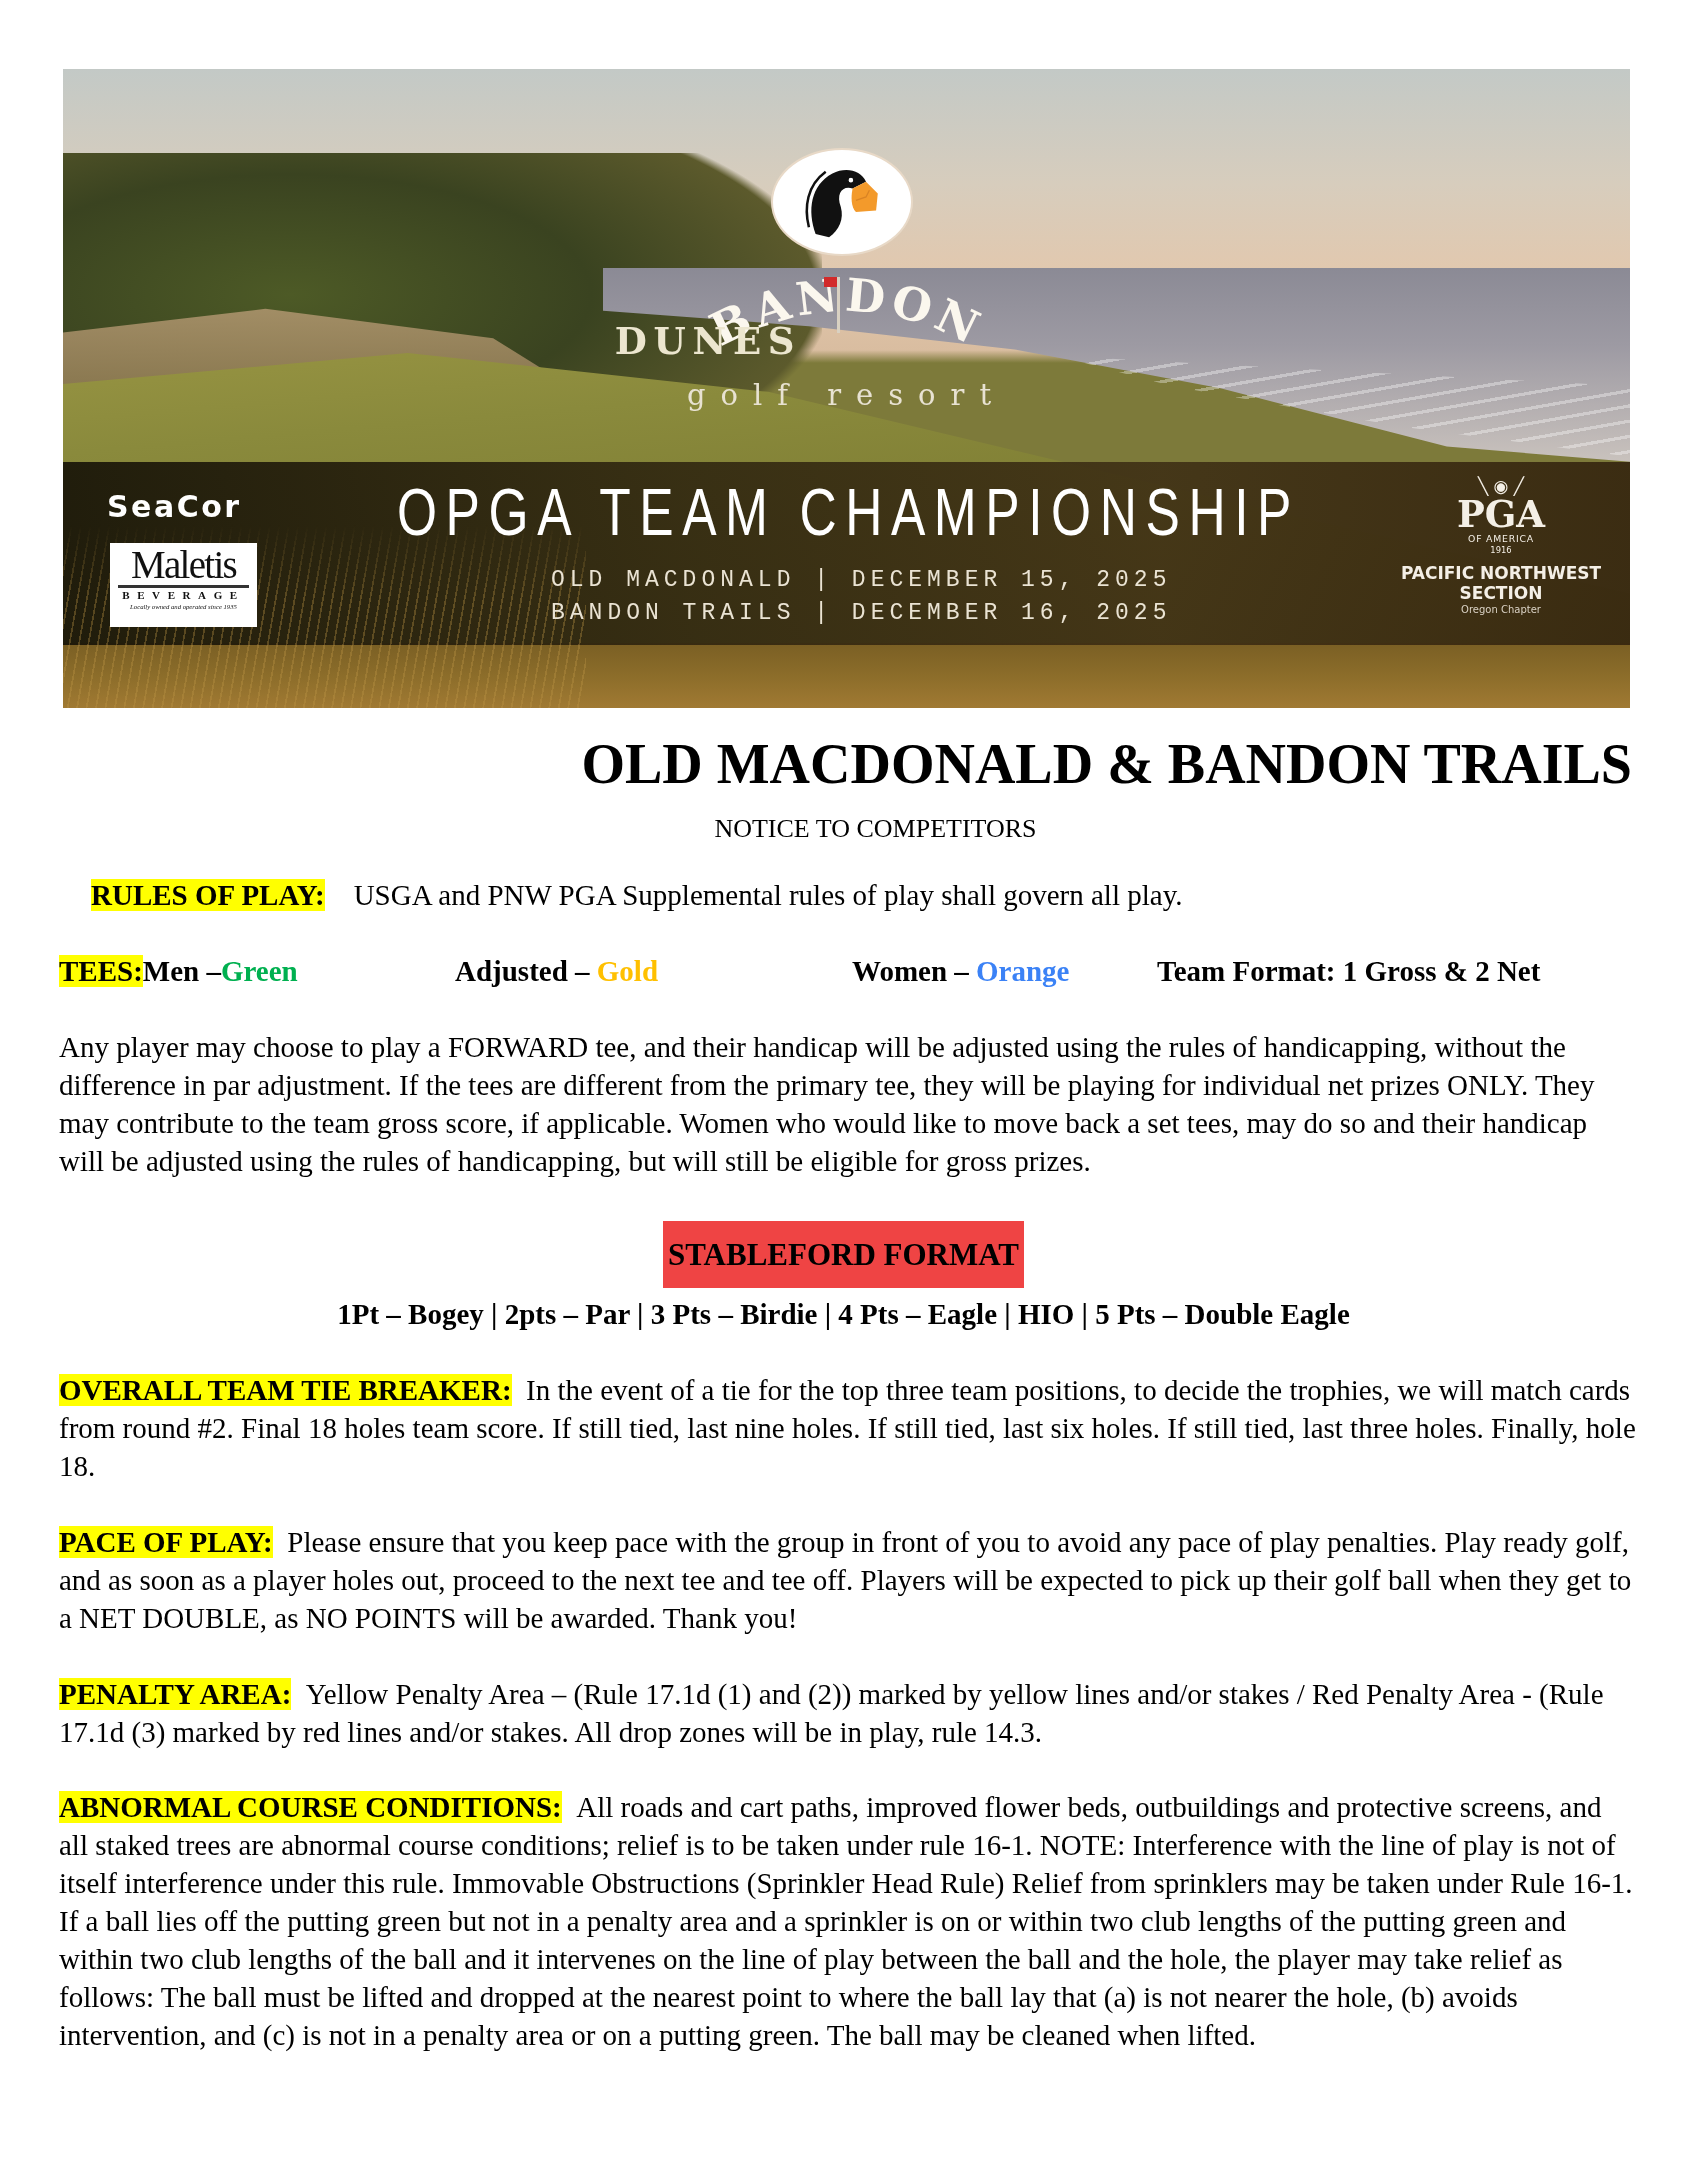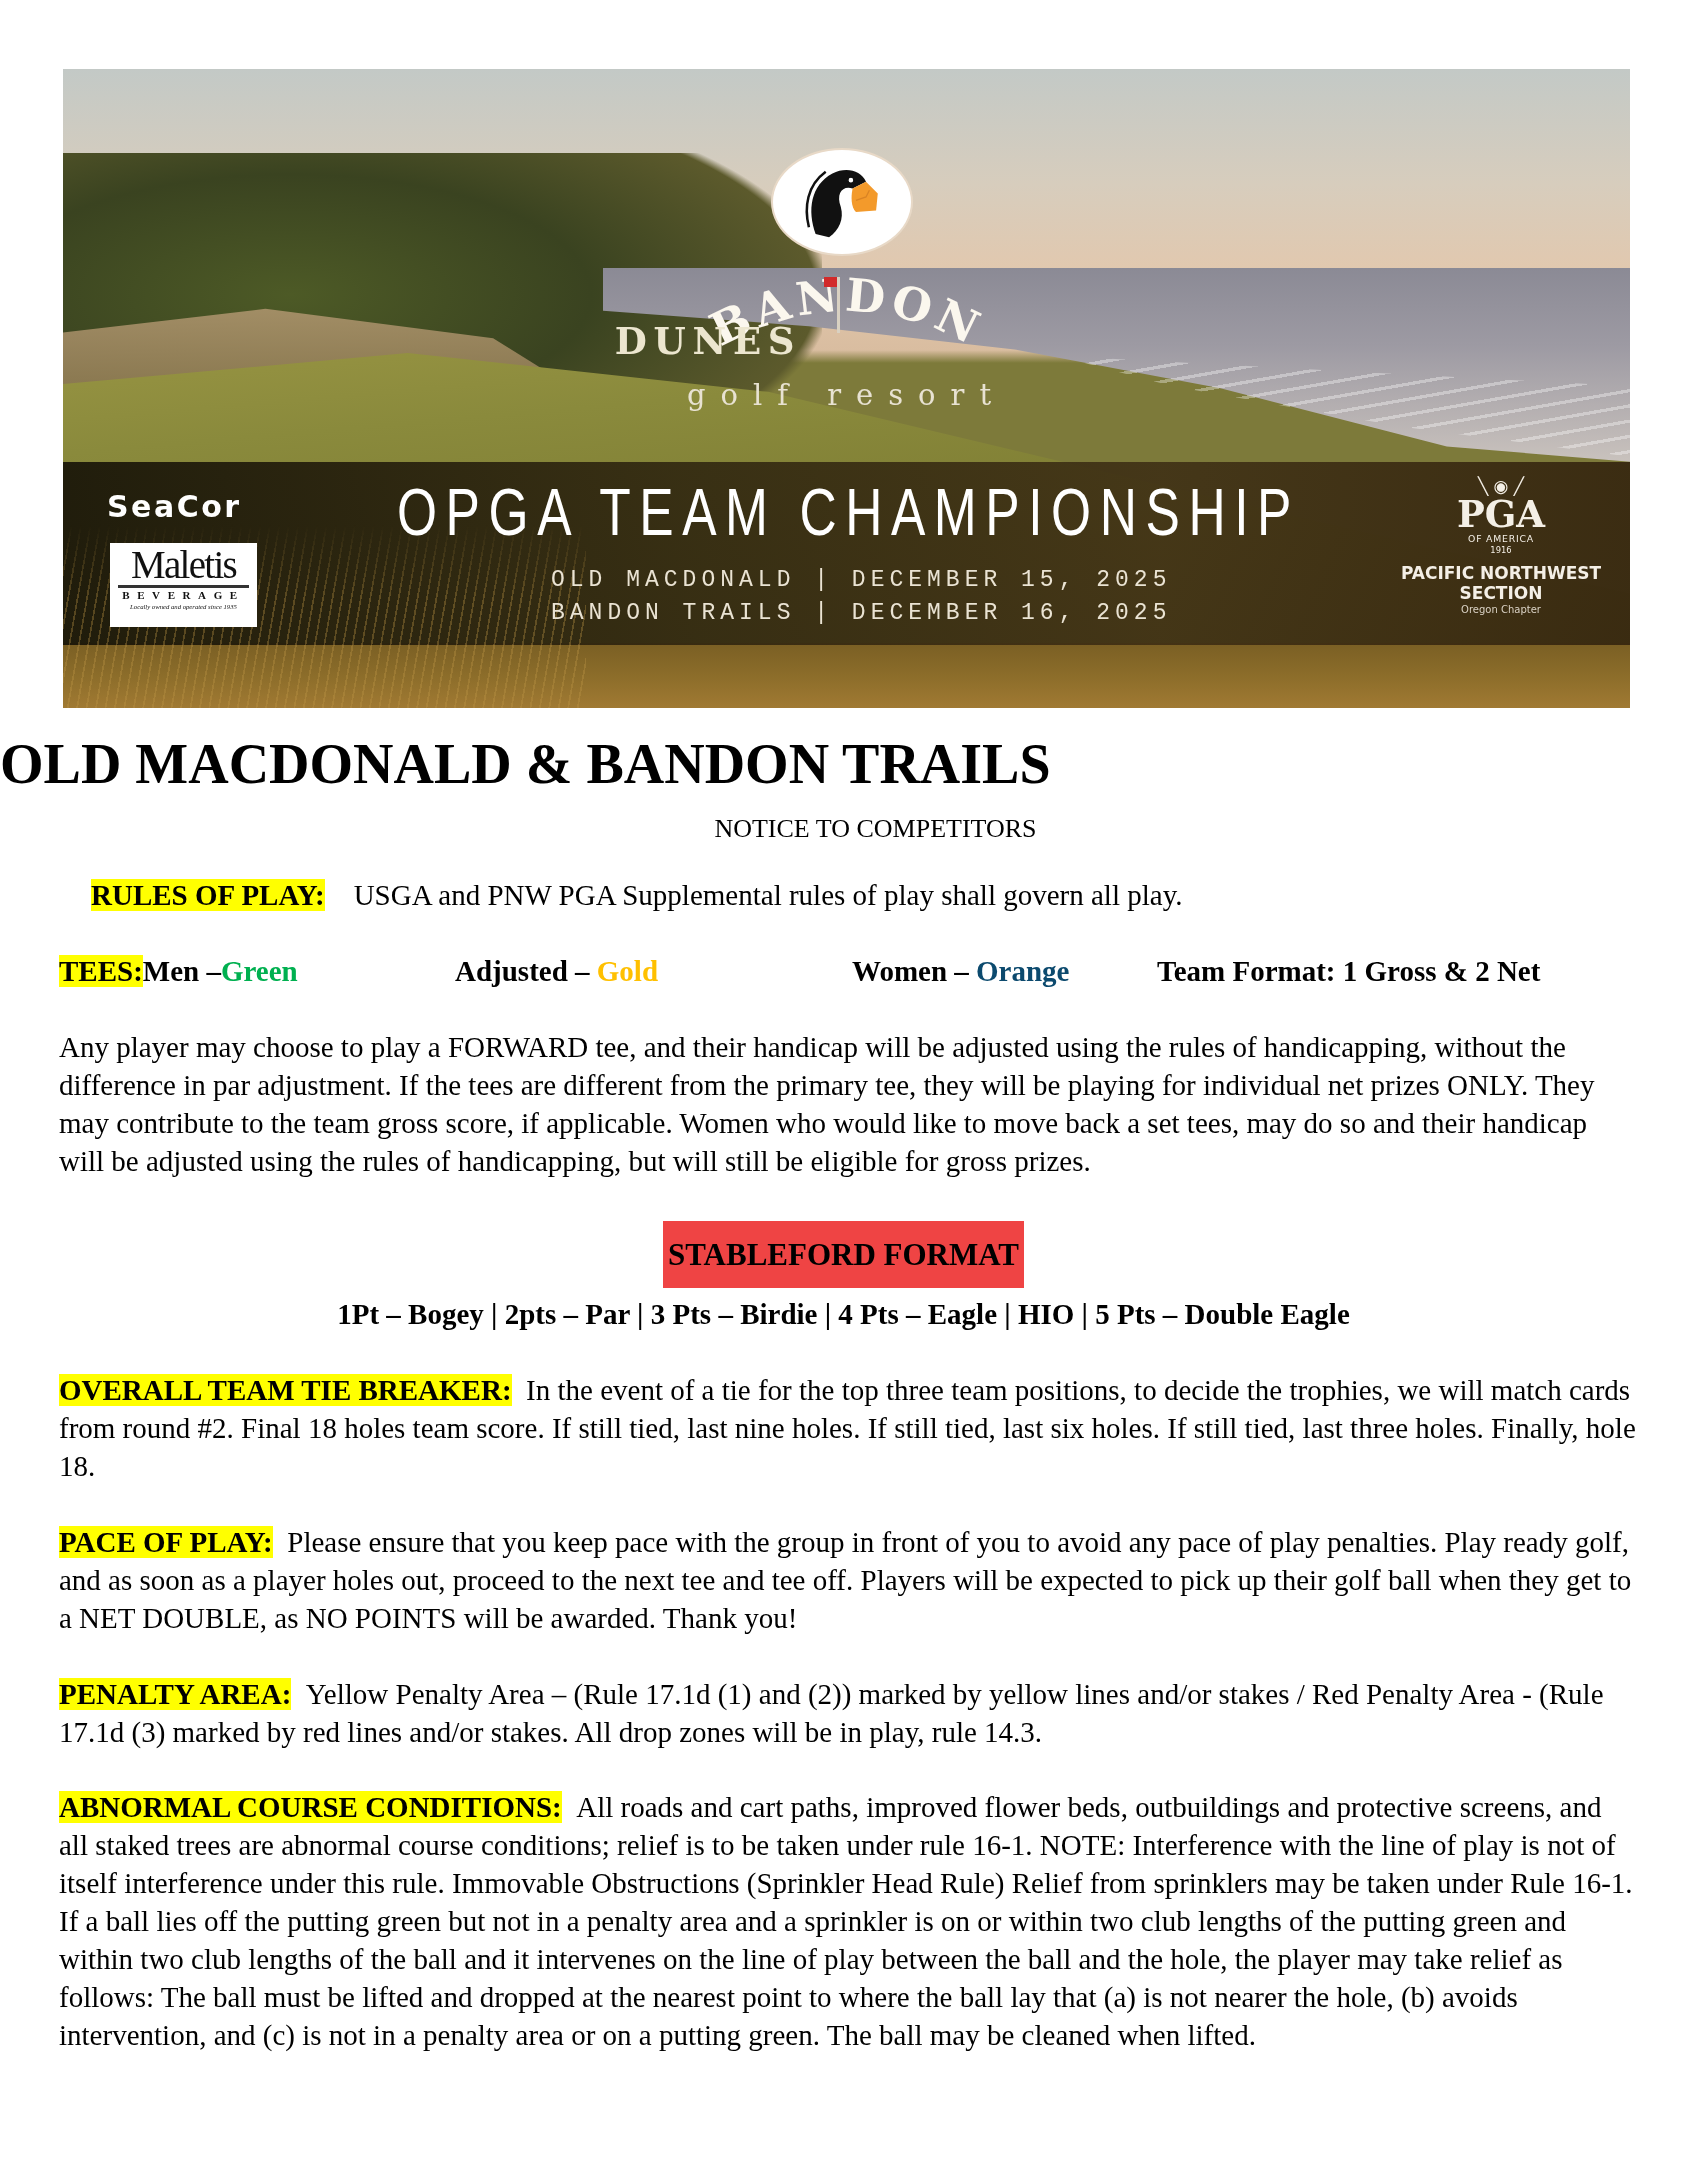--- a/index.html
+++ b/index.html
@@ -65,34 +65,34 @@
   .pga-block { position: absolute; left: 1320px; top: 408px; width: 236px; text-align: center; color: #f4efe6;
     font-family: "DejaVu Sans", sans-serif; }
   .pga-crest { font-size: 17px; line-height: 18.6px; }
   .pga-word { font-family: "DejaVu Serif", serif; font-weight: bold; font-size: 37px; line-height: 37px; }
   .pga-sub { font-size: 9.3px; letter-spacing: 0.8px; line-height: 11.8px; }
   .pga-year { font-size: 8.4px; line-height: 13.5px; }
   .pga-section { font-weight: bold; font-size: 17px; line-height: 20px; margin-top: 5px; }
   .pga-chapter { font-size: 10px; line-height: 13.5px; color: #d9d1c4; }
 
   
-  .doc-title { position: absolute; left: 0; top: 731px; width: 1632px; text-align: left;
+  .doc-title { position: absolute; left: 0; top: 731px; width: 1632px; text-align: right;
     font-family: "Liberation Serif", serif; font-weight: bold; font-size: 56px; line-height: 67px; }
   .doc-subtitle { position: absolute; left: 0; top: 812px; width: 1687px; text-align: center;
     font-size: 26px; line-height: 34px; padding-left: 32px; }
 
   .para { position: absolute; left: 59px; width: 1578px; font-size: 29px; line-height: 38px; }
   .hl { background: #ffff00; font-weight: bold; }
 
   .rules-row { top: 876px; padding-left: 32px; }
   .tees-row { top: 952px; font-weight: bold; white-space: nowrap; }
   .tees-row span.seg { position: absolute; top: 0; }
   .c-green { color: #00b050; }
   .c-gold { color: #ffc000; }
-  .c-orange { color: #0c4a6e; }
+  .c-orange { color: #3b82f6; }
 
   .forward-para { top: 1028px; }
   .stableford-head { position: absolute; left: 0; top: 1235px; width: 1687px; text-align: center; }
   .stableford-head span { background: #ef4444; font-weight: bold; font-size: 31px; line-height: 40px; padding: 16px 5px; }
   .stableford-scale { position: absolute; left: 0; top: 1296px; width: 1687px; text-align: center; font-weight: bold; font-size: 29px; line-height: 37px; }
 
   .tie-para { top: 1371px; }
   .pace-para { top: 1523px; }
   .penalty-para { top: 1675px; }
   .abnormal-para { top: 1788px; }

